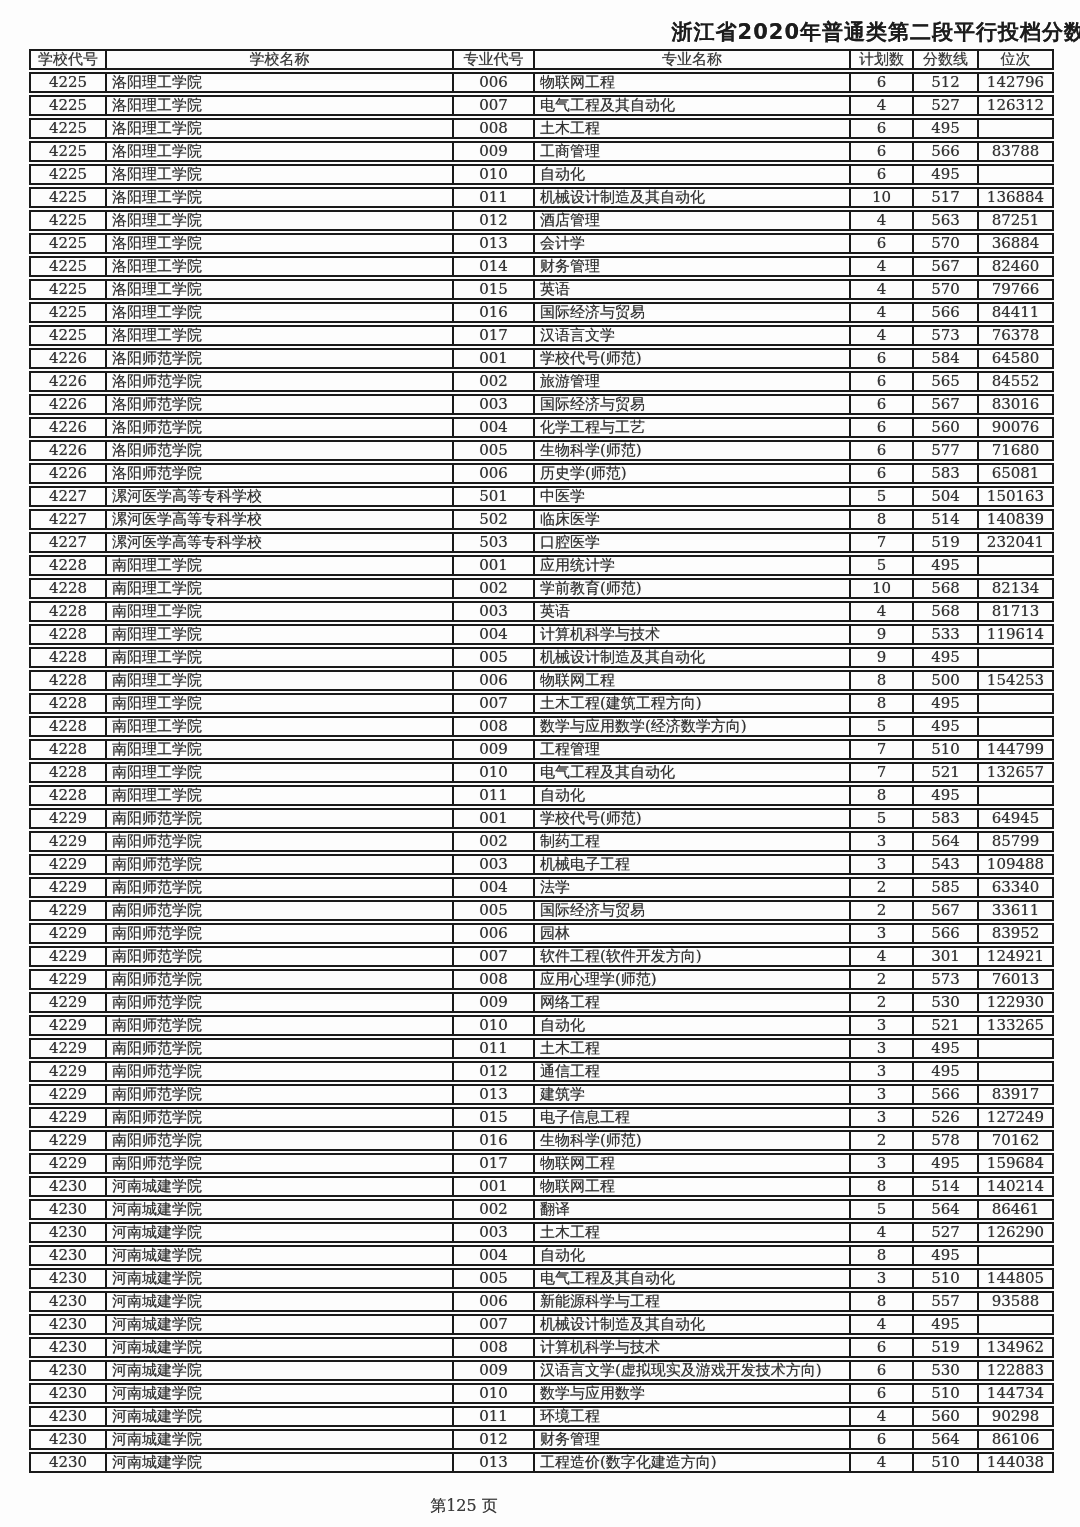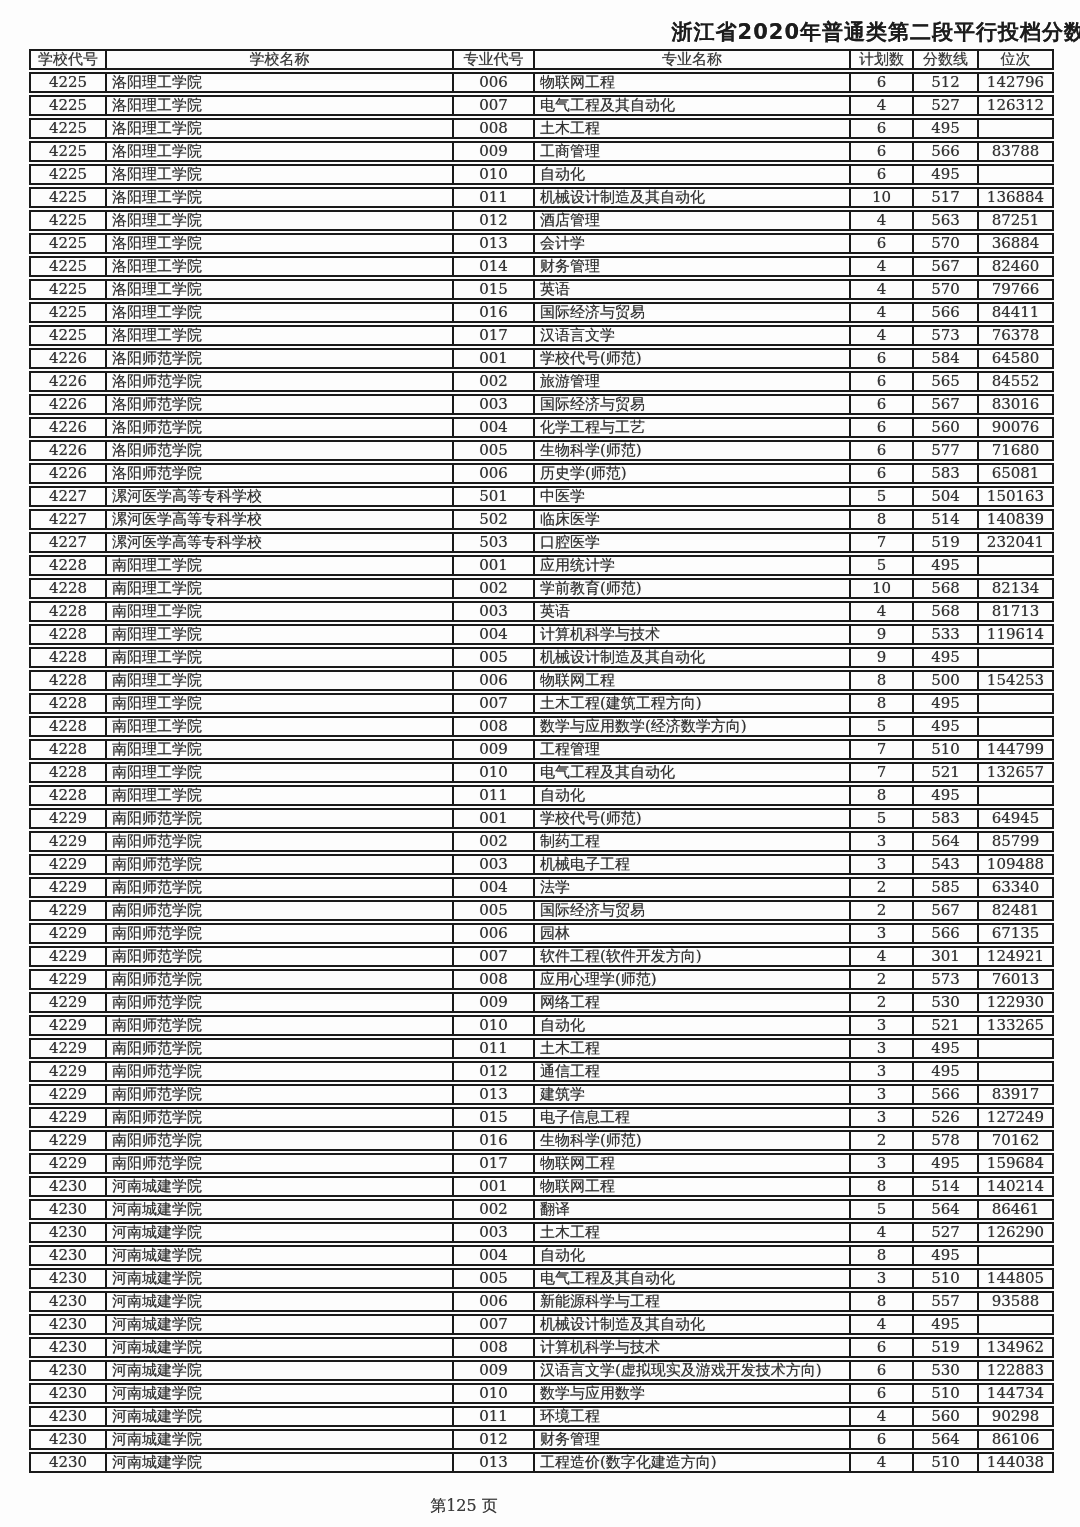--- a/index.html
+++ b/index.html
@@ -402,30 +402,30 @@
         <td>585</td>
         <td>63340</td>
       </tr>
       <tr>
         <td>4229</td>
         <td class="left">南阳师范学院</td>
         <td>005</td>
         <td class="left">国际经济与贸易</td>
         <td>2</td>
         <td>567</td>
-        <td>82481</td>
+        <td>33611</td>
       </tr>
       <tr>
         <td>4229</td>
         <td class="left">南阳师范学院</td>
         <td>006</td>
         <td class="left">园林</td>
         <td>3</td>
         <td>566</td>
-        <td>67135</td>
+        <td>83952</td>
       </tr>
       <tr>
         <td>4229</td>
         <td class="left">南阳师范学院</td>
         <td>007</td>
         <td class="left">软件工程(软件开发方向)</td>
         <td>4</td>
         <td>301</td>
         <td>124921</td>
       </tr>

